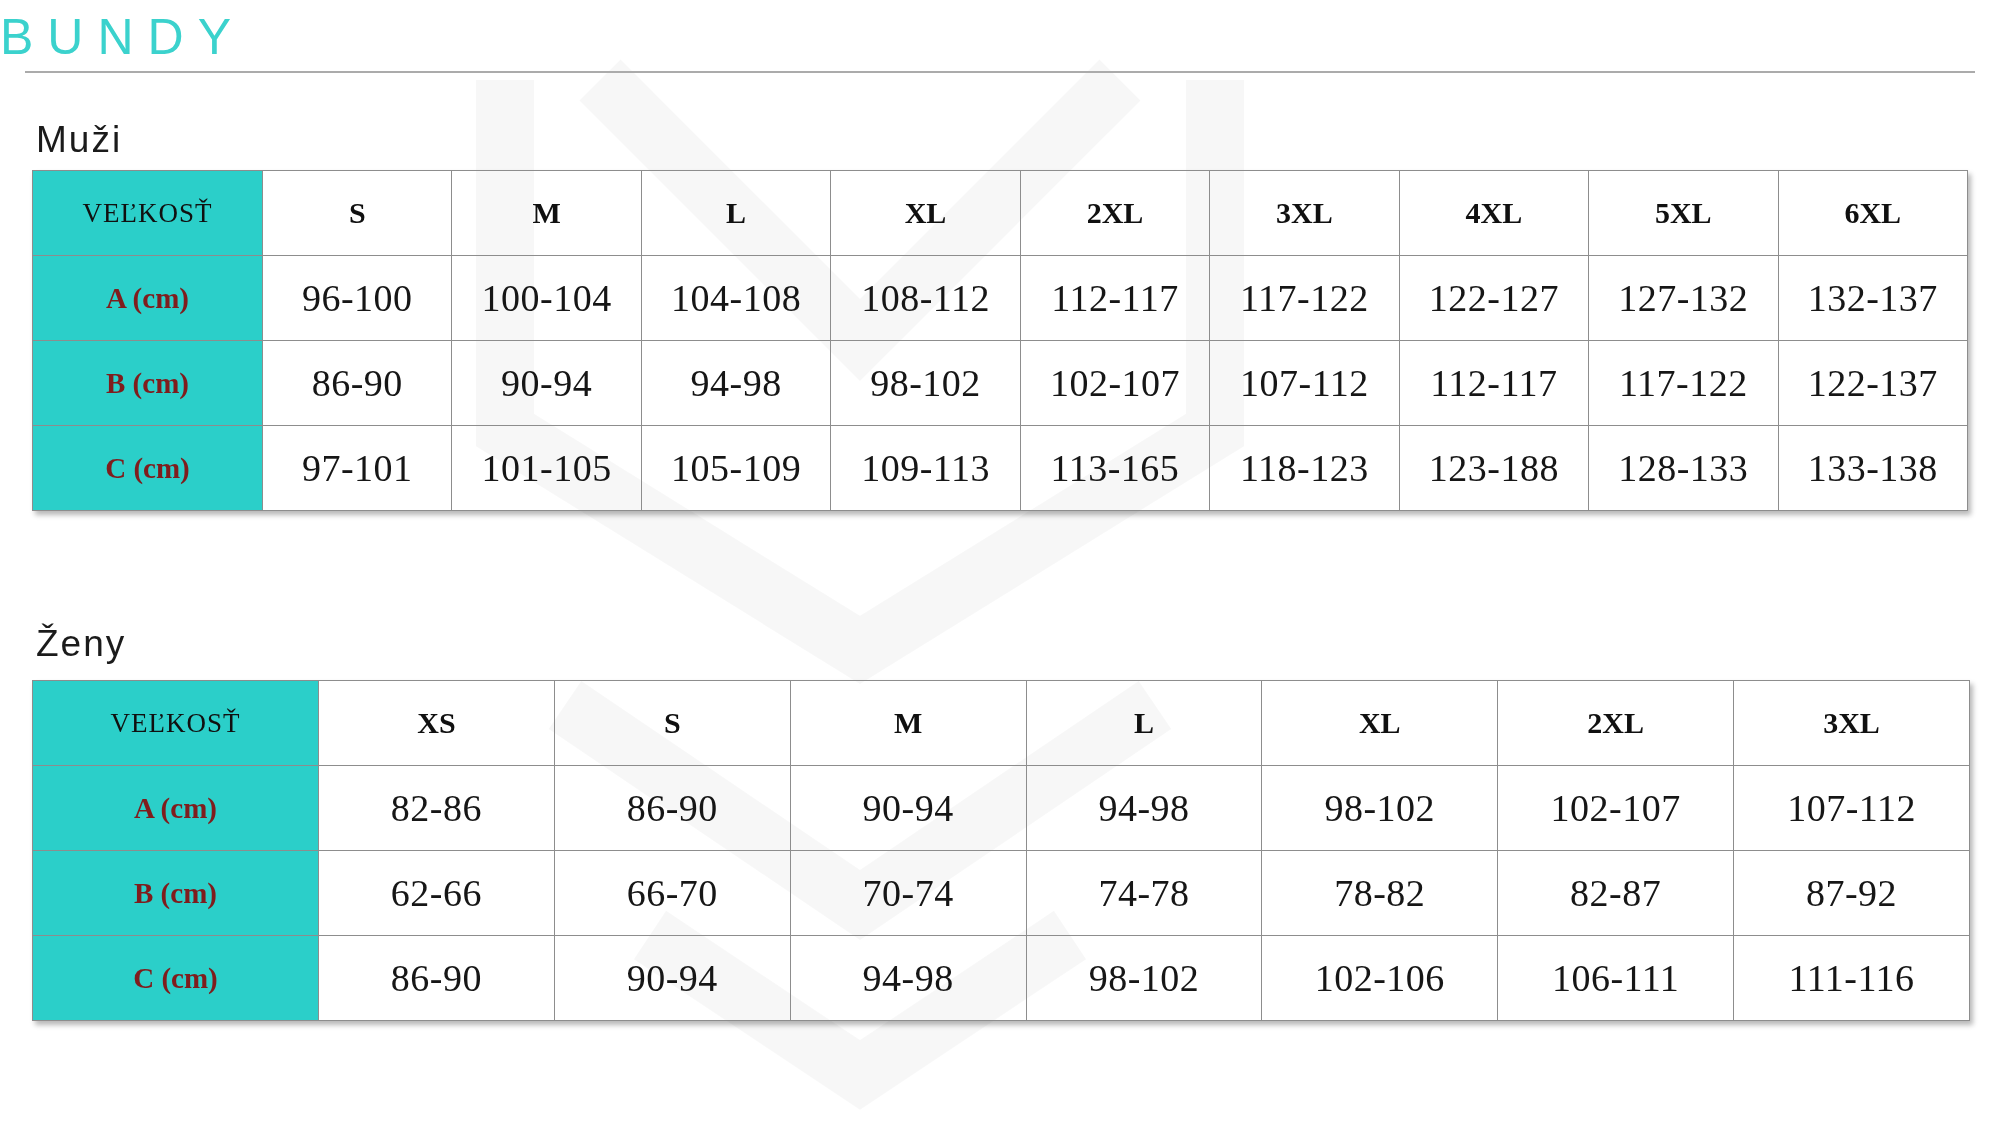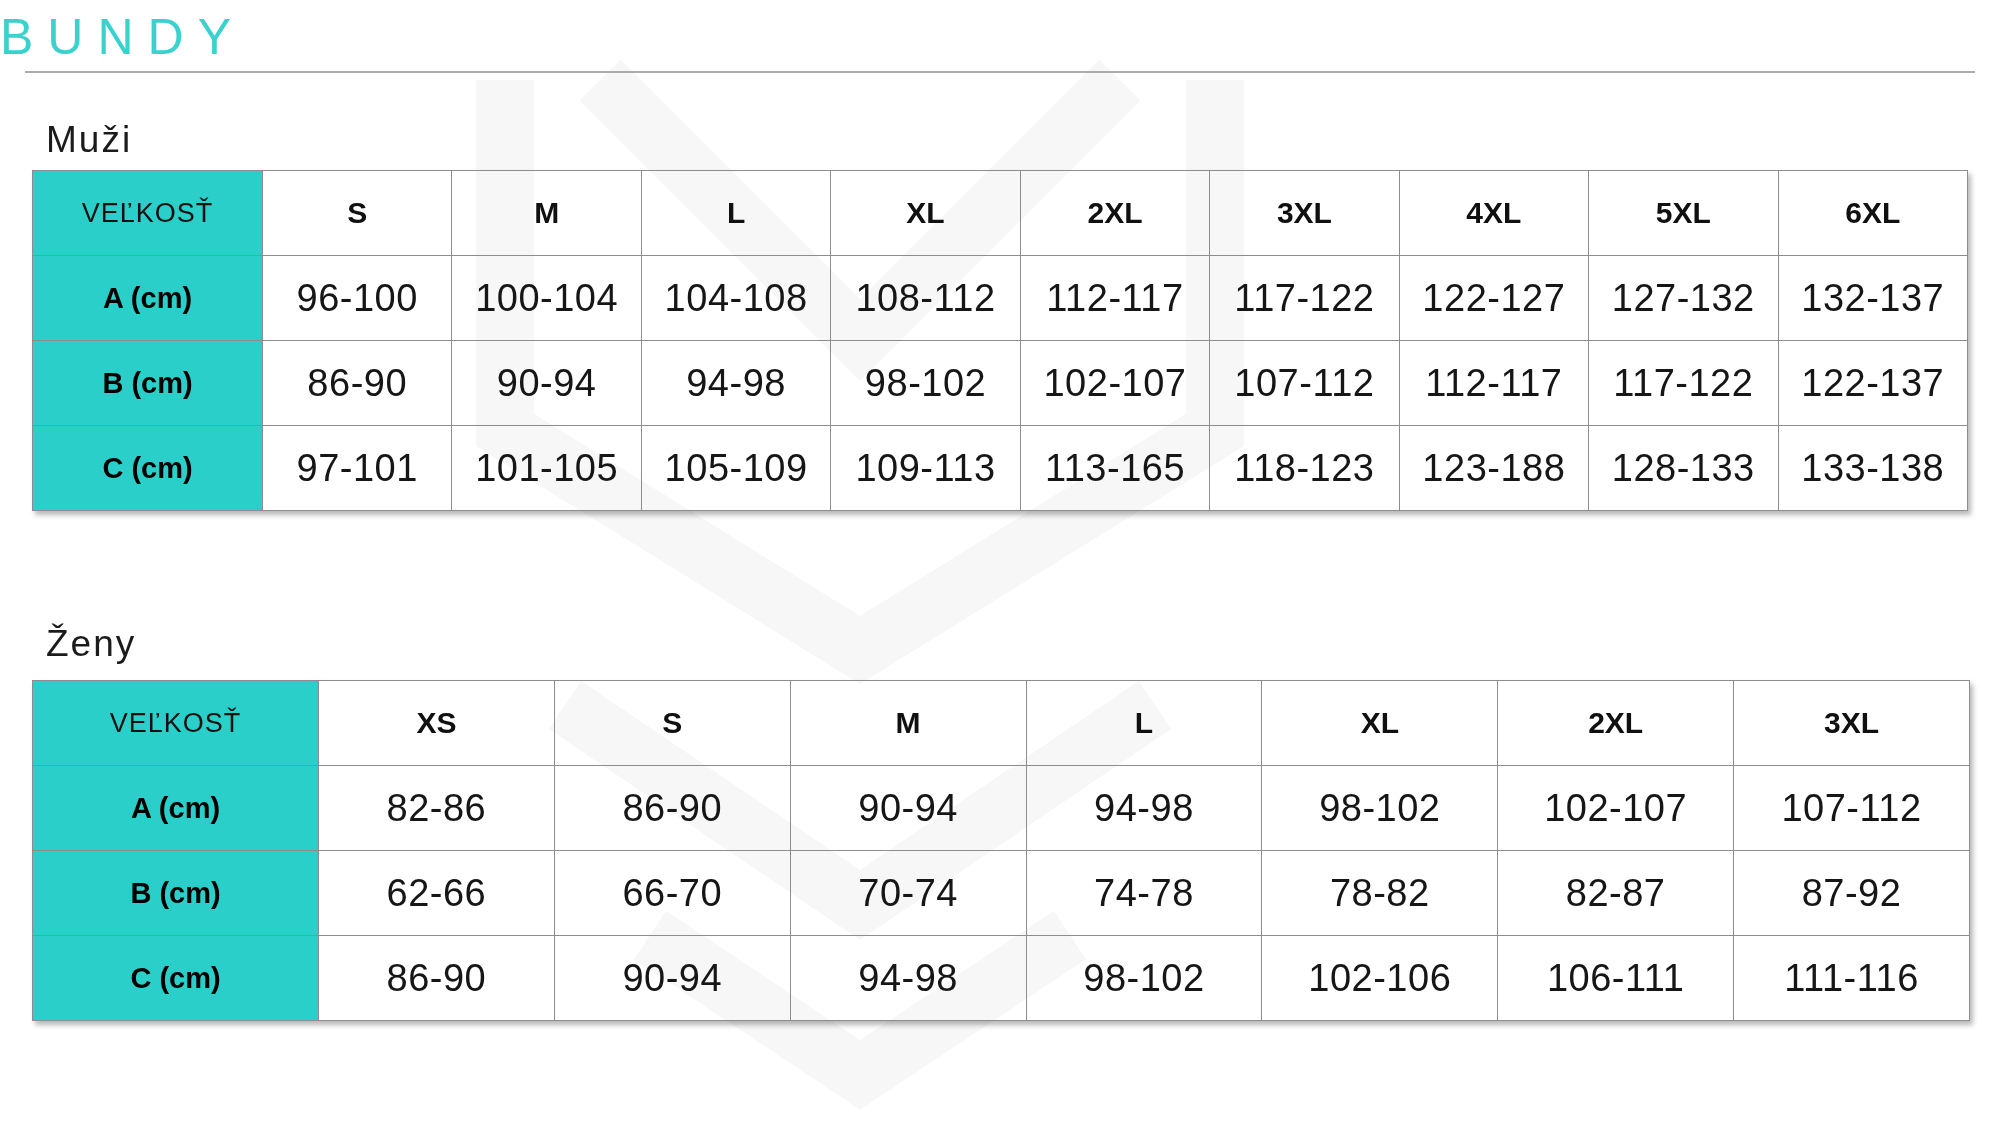--- a/index.html
+++ b/index.html
@@ -29,25 +29,25 @@
     z-index:2;
   }
   .title-divider{
     position:absolute;top:71px;left:25px;right:25px;height:0;
     border-top:2px solid #ababab;
     z-index:2;
   }
   .section-heading{
     position:absolute;left:36px;
     font-size:37px;font-weight:400;letter-spacing:2px;
-    color:#1b1b1b;z-index:2;margin-left:10px;
+    color:#1b1b1b;z-index:2;
   }
   .heading-men{top:88px;}
   .heading-women{top:592px;}
-  .table-wrap{position:absolute;left:32px;z-index:1;}
+  .table-wrap{position:absolute;left:32px;z-index:1;font-family:Liberation Serif, serif;}
   .wrap-men{top:170px;width:1936px;}
   .wrap-women{top:680px;width:1938px;}
   table.size-table{
     width:100%;
     border-collapse:collapse;
     table-layout:fixed;
     background:transparent;
     box-shadow:3px 4px 5px rgba(0,0,0,0.28);
   }
   table.size-table th, table.size-table td{
@@ -62,21 +62,21 @@
     background:var(--accent);
     font-size:27px;font-weight:400;letter-spacing:1px;
     color:#101010;
   }
   th.size-cell{
     background:transparent;
     font-size:30px;font-weight:700;color:#101010;
   }
   th.row-label-cell{
     background:var(--accent);
-    font-size:29px;font-weight:700;color:#000000;
+    font-size:29px;font-weight:700;color:#7f1d1d;
   }
   td.value-cell{
     background:transparent;
     font-size:38px;font-weight:400;color:var(--text);
     letter-spacing:0.5px;
   }
 </style>
 </head>
 <body>
 

